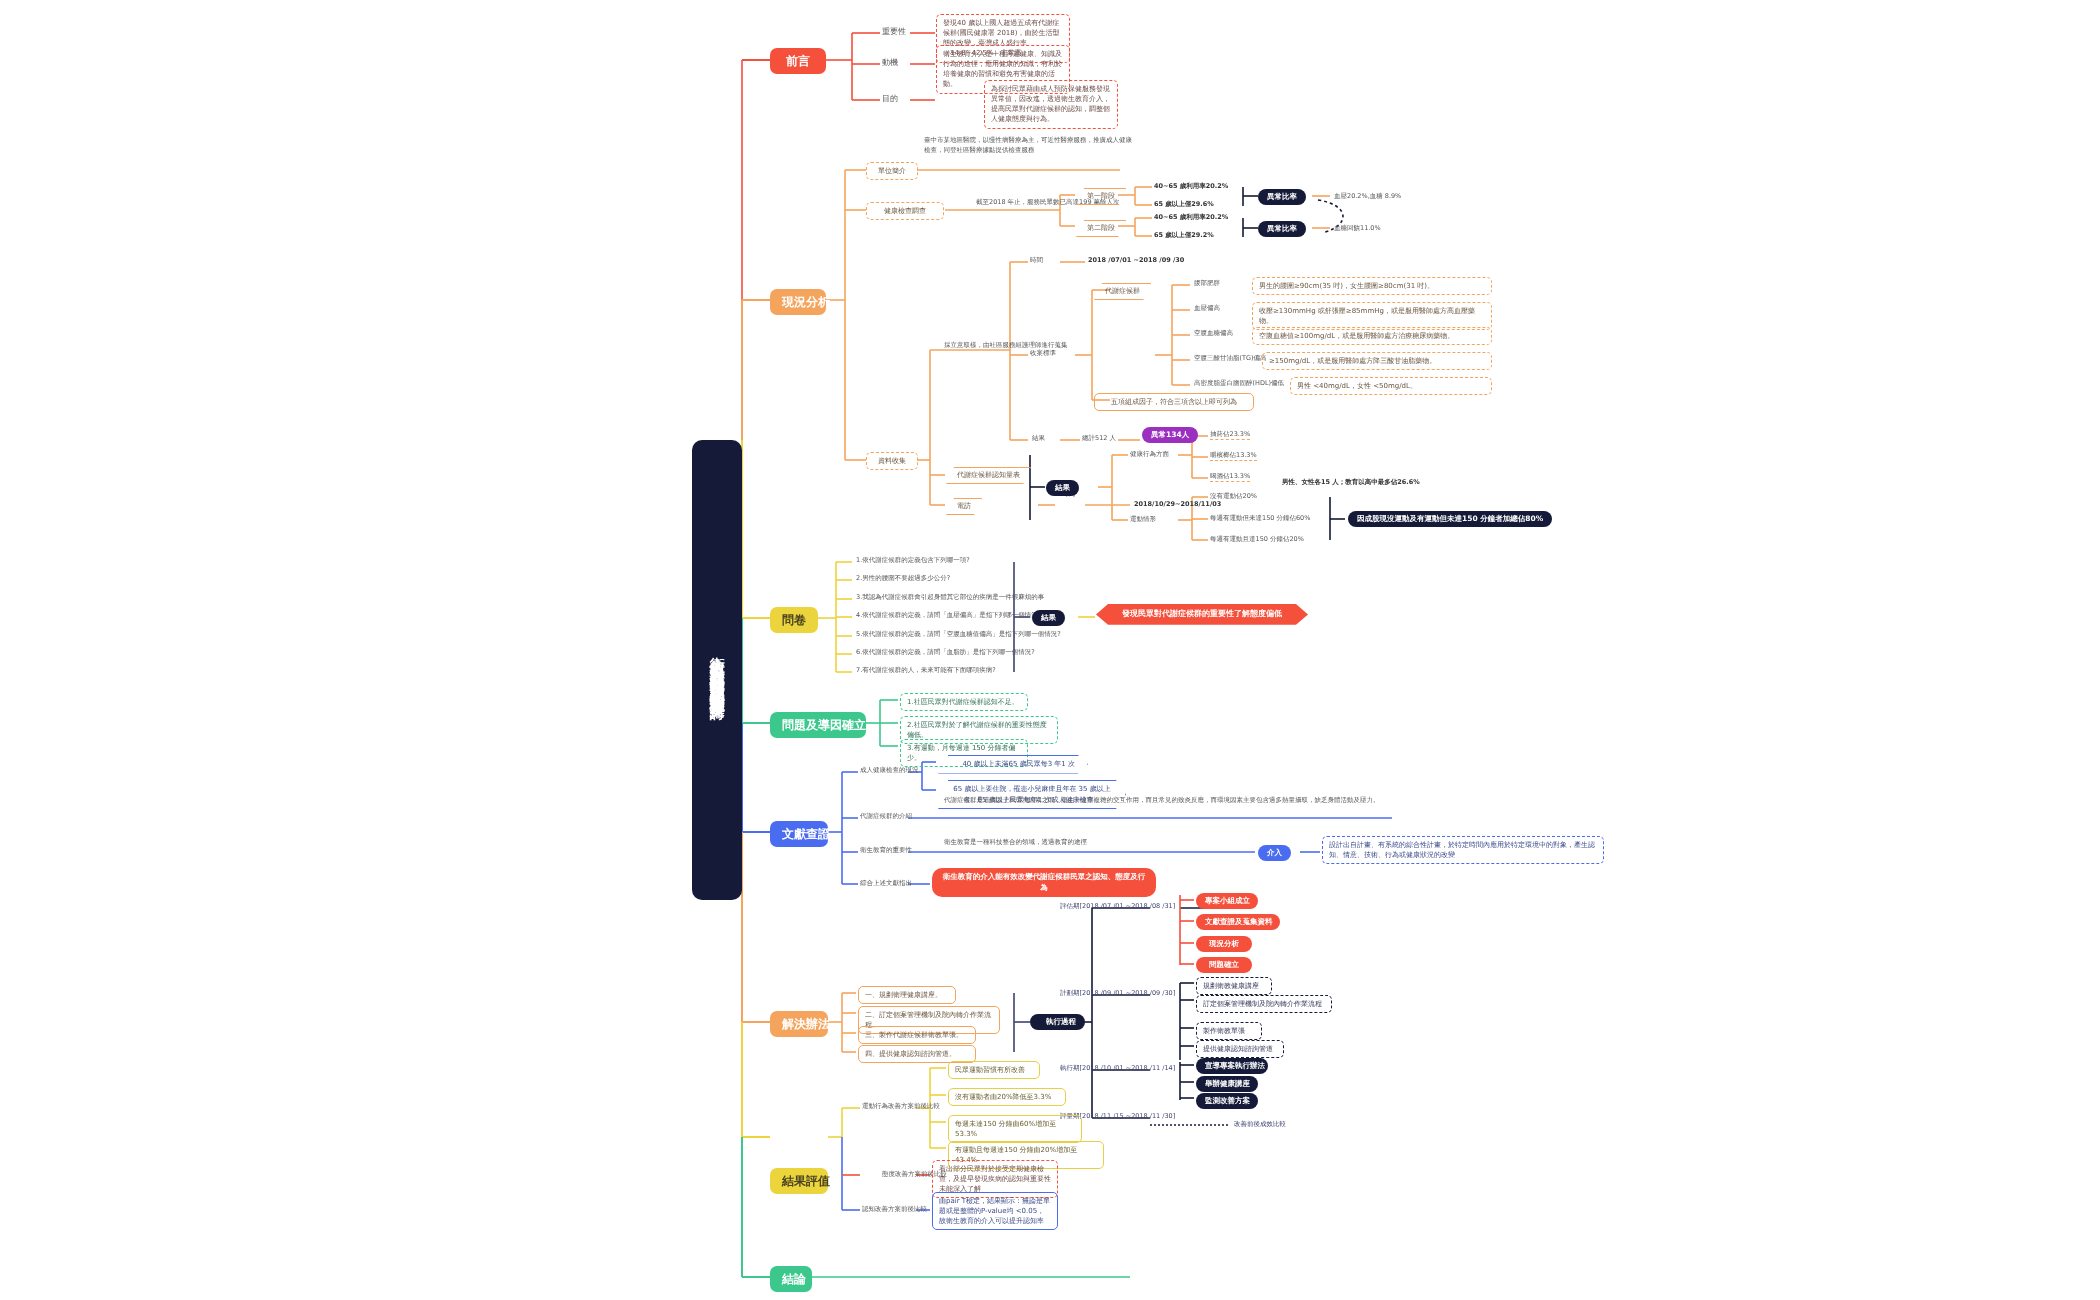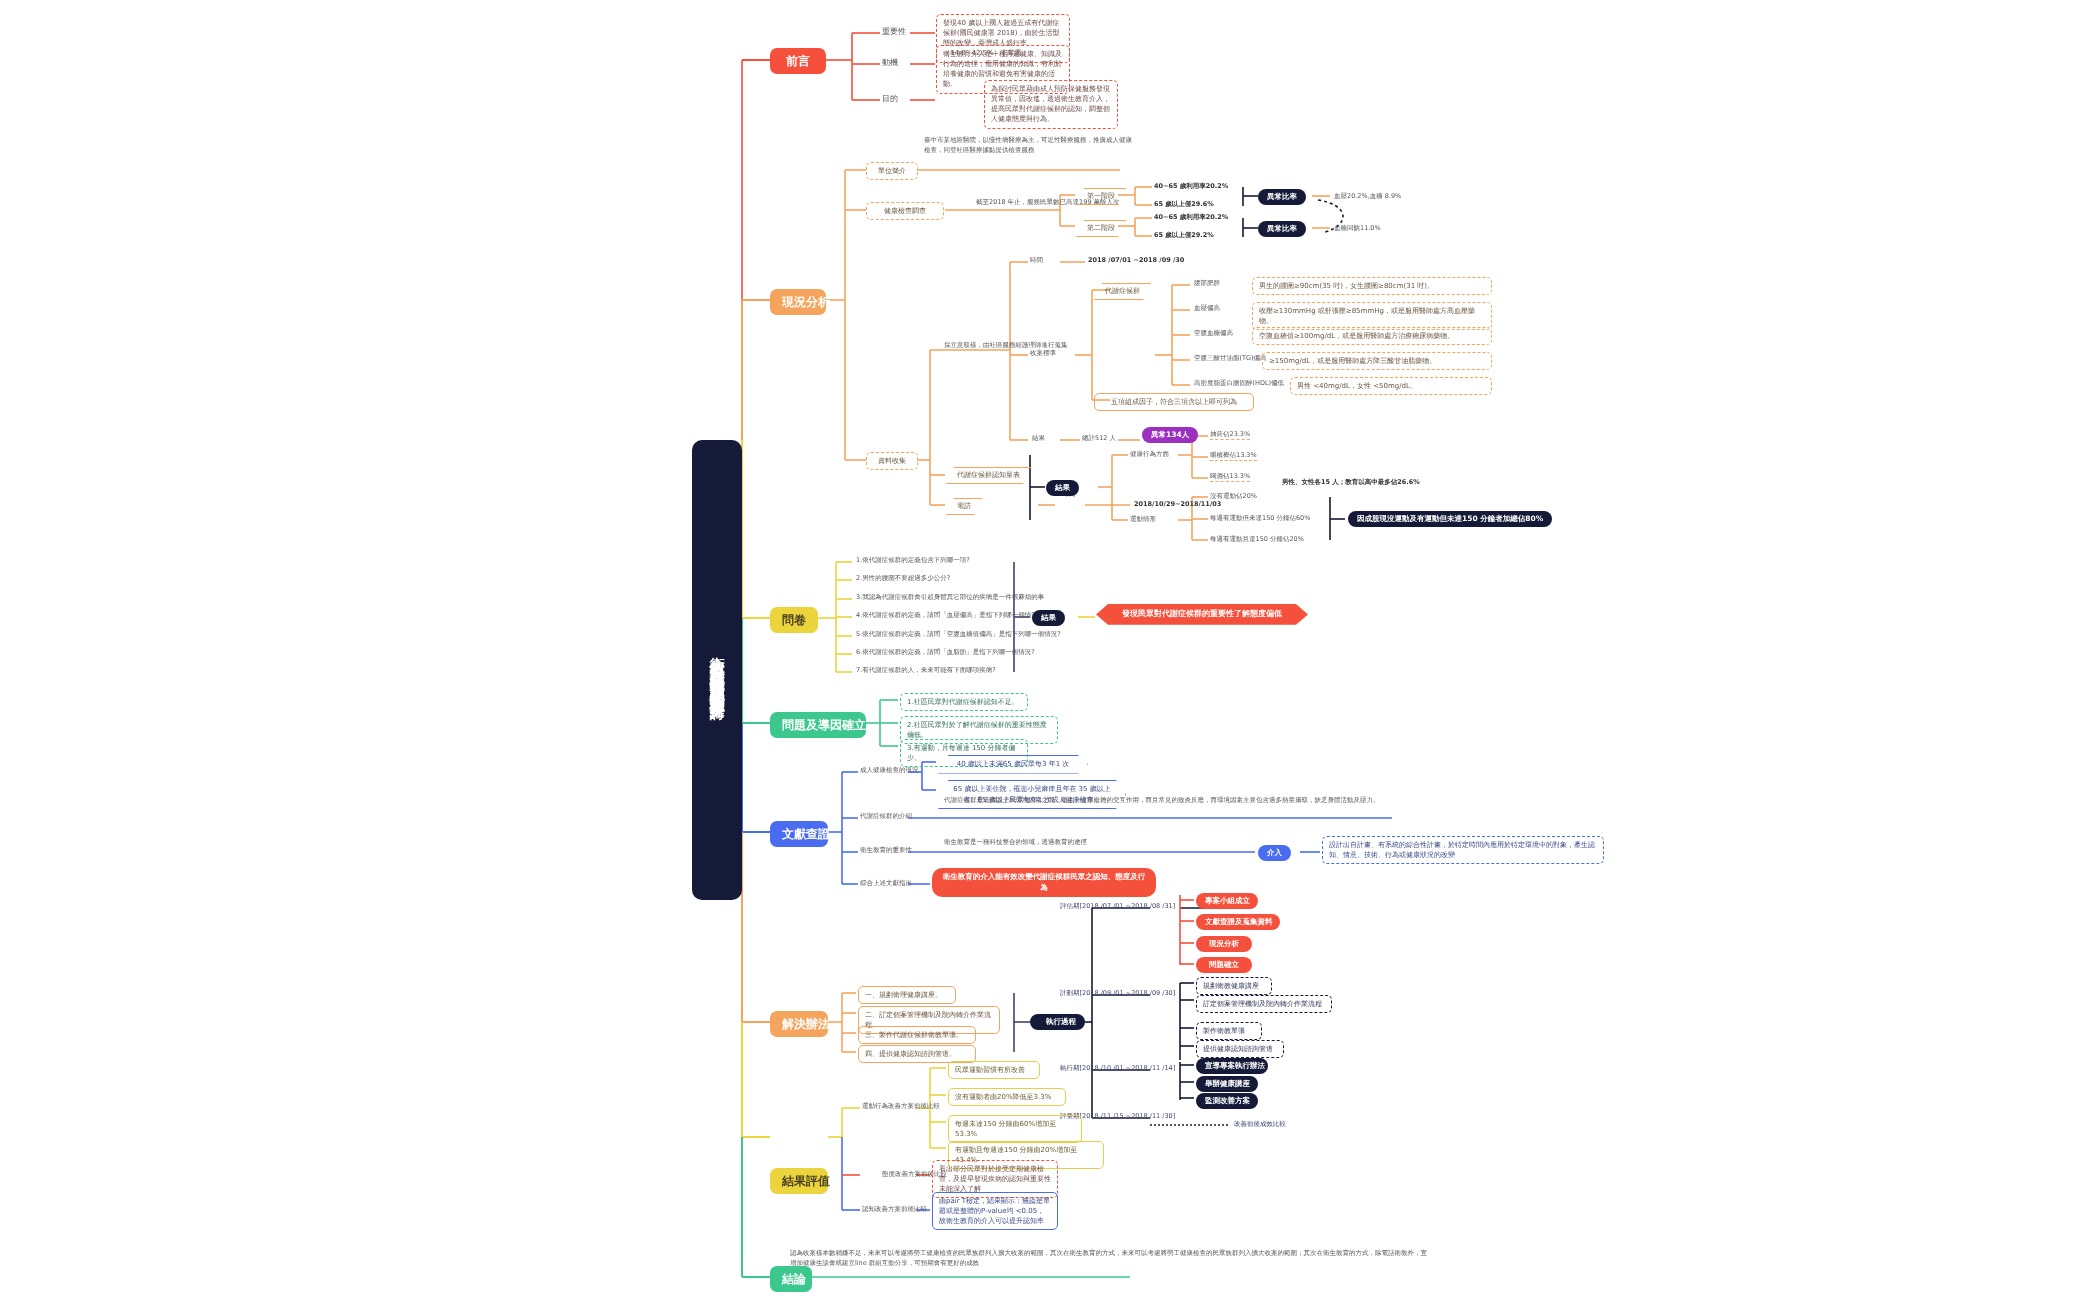--- a/index.html
+++ b/index.html
@@ -356,21 +356,21 @@
   <div class="node flagr" style="left:1096px;top:604px;">發現民眾對代謝症候群的重要性了解態度偏低</div>
 
   <div class="node pill green" style="left:770px;top:712px;width:96px;">問題及導因確立</div>
   <div class="node box dash-green" style="left:900px;top:693px;width:128px;">1.社區民眾對代謝症候群認知不足。</div>
   <div class="node box dash-green" style="left:900px;top:716px;width:158px;">2.社區民眾對於了解代謝症候群的重要性態度偏低。</div>
   <div class="node box dash-green" style="left:900px;top:739px;width:128px;">3.有運動，月每週達 150 分鐘者偏少。</div>
 
   <div class="node pill blue" style="left:770px;top:821px;width:58px;">文獻查證</div>
 
   <div class="node t xs" style="left:860px;top:766px;">成人健康檢查的現況</div>
-  <div class="node hexb" style="left:938px;top:755px;width:150px;text-align:center;">40 歲以上未滿65 歲民眾每3 年1 次</div>
+  <div class="node hexb" style="left:938px;top:755px;width:150px;text-align:right;">40 歲以上未滿65 歲民眾每3 年1 次</div>
   <div class="node hexb" style="left:938px;top:780px;width:188px;text-align:center;">65 歲以上要住院，罹患小兒麻痺且年在 35 歲以上者，65 歲以上民眾每年1 次成人健康檢查。</div>
 
   <div class="node t xs" style="left:860px;top:812px;">代謝症候群的介紹</div>
   <div class="node t xs" style="left:944px;top:796px;width:450px;white-space:normal;line-height:1.5;">代謝症候群是遺傳因子和環境因素之間，產生一連串複雜的交互作用，而且常見的致炎反應，而環境因素主要包含過多熱量攝取，缺乏身體活動及壓力。</div>
 
   <div class="node t xs" style="left:860px;top:846px;">衛生教育的重要性</div>
   <div class="node t xs" style="left:944px;top:838px;">衛生教育是一種科技整合的領域，透過教育的途徑</div>
   <div class="node chip blue" style="left:1258px;top:845px;">介入</div>
   <div class="node box dash-blue" style="left:1322px;top:836px;width:282px;">設計出自計畫、有系統的綜合性計畫，於特定時間內應用於特定環境中的對象，產生認知、情意、技術、行為或健康狀況的改變</div>
 
@@ -413,15 +413,14 @@
   <div class="node box solid-yellow" style="left:948px;top:1115px;width:134px;">每週未達150 分鐘由60%增加至53.3%</div>
   <div class="node box solid-yellow" style="left:948px;top:1141px;width:156px;">有運動且每週達150 分鐘由20%增加至43.4%</div>
 
   <div class="node t xs" style="left:862px;top:1170px;margin-left:20px;">態度改善方案前後比較</div>
   <div class="node box dash-red" style="left:932px;top:1160px;width:126px;">看出部分民眾對於接受定期健康檢查，及提早發現疾病的認知與重要性未能深入了解</div>
 
   <div class="node t xs" style="left:862px;top:1205px;">認知改善方案前後比較</div>
   <div class="node box solid-blue" style="left:932px;top:1192px;width:126px;">由pair T檢定，結果顯示：無論是單題或是整體的P-value均 &lt;0.05，故衛生教育的介入可以提升認知率</div>
 
   <div class="node pill green" style="left:770px;top:1266px;width:42px;">結論</div>
-  <div class="node t xs" style="left:790px;top:1248px;width:640px;white-space:normal;line-height:1.55;">認為收案樣本數稍嫌不足，未來可以考慮將勞工健康檢查的民眾族群列入擴大收案的範圍，其次在衛生教育的方式，未來可以考慮將勞工健康檢查的民眾族群列入擴大收案的範圍；其次在衛生教育的方式，除電話衛教外，宜增加健康生談會或建立line 群組互動分享，可預期會有更好的成效</div>
 
 </div>
 
 </body></html>

